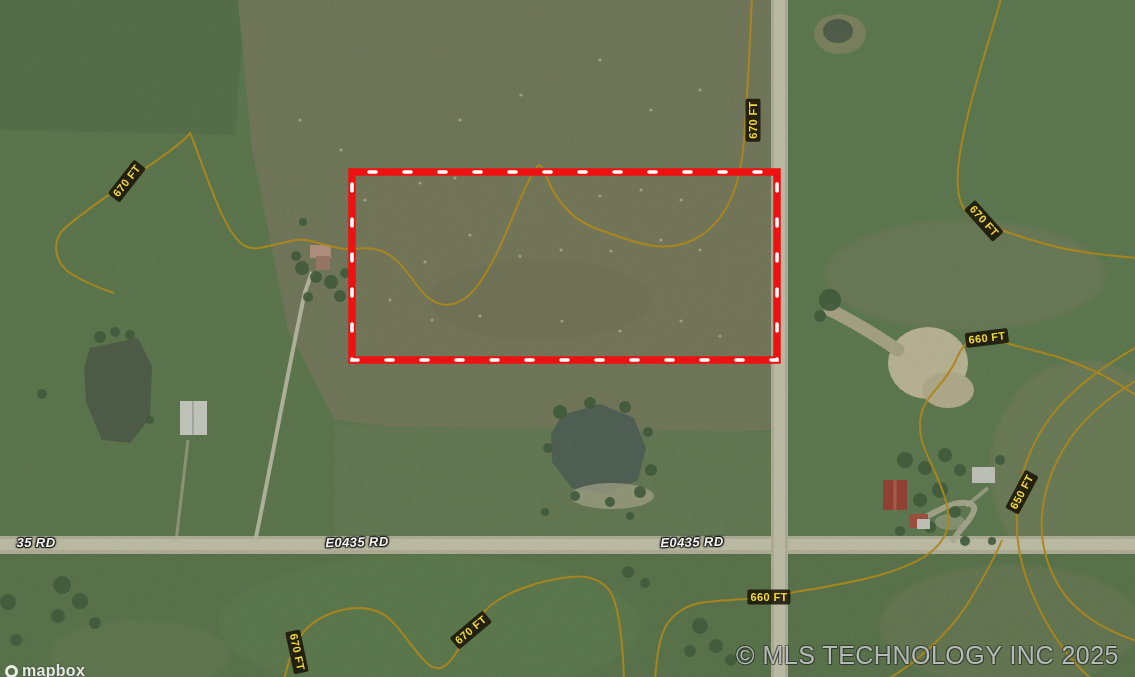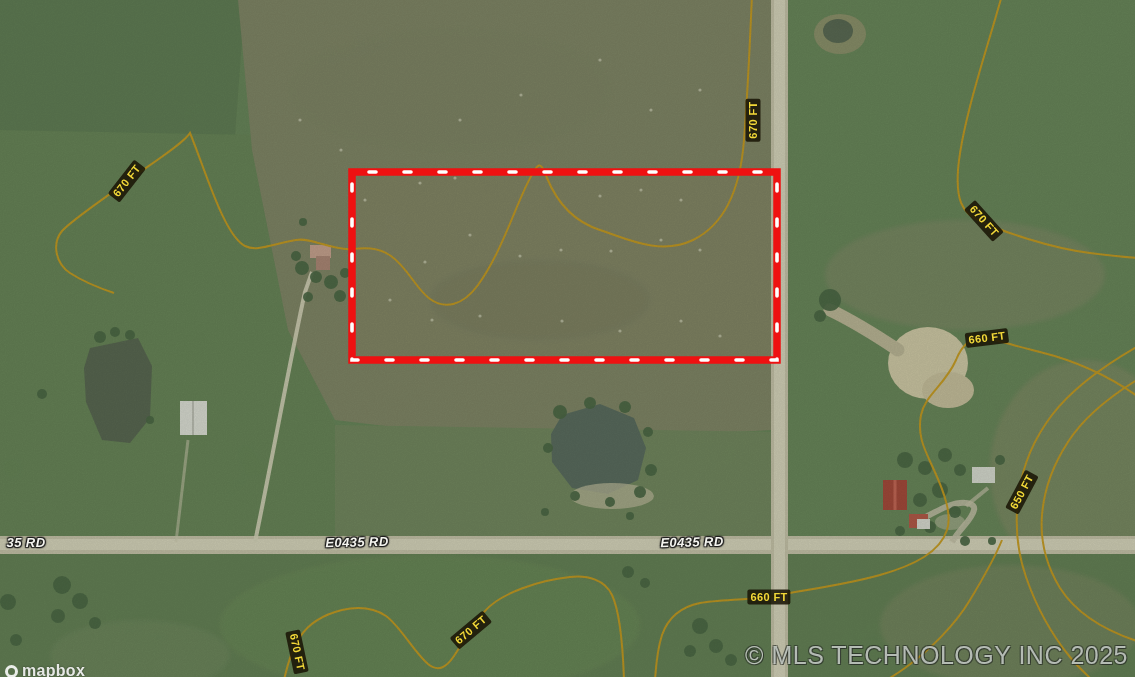--- a/index.html
+++ b/index.html
@@ -15,21 +15,21 @@
     line-height:13px;padding:1px 3px;border-radius:2px;
     white-space:nowrap;
   }
   .road-label{
     position:absolute;
     color:#f4f4ef;font-size:13px;font-weight:bold;font-style:italic;
     letter-spacing:.4px;white-space:nowrap;
     text-shadow:1px 1px 1px #1c1c1c,-1px -1px 1px #1c1c1c,1px -1px 1px #1c1c1c,-1px 1px 1px #1c1c1c,0 0 3px #000;
   }
   .watermark{
-    position:absolute;right:7px;top:641px;
+    position:absolute;right:16px;top:641px;
     font-size:25px;color:rgba(219,226,219,0.78);letter-spacing:.5px;
     text-shadow:1px 1px 0 rgba(35,40,35,.65),-1px -1px 0 rgba(35,40,35,.55),1px -1px 0 rgba(35,40,35,.45),-1px 1px 0 rgba(35,40,35,.45);
     white-space:nowrap;
   }
   .mapbox{
     position:absolute;left:5px;top:662px;display:flex;align-items:center;gap:4px;
     color:rgba(255,255,255,0.88);font-size:16px;font-weight:bold;letter-spacing:.3px;
     text-shadow:0 0 2px rgba(0,0,0,.5);
   }
   .mapbox .logo-ring{
@@ -217,21 +217,21 @@
 
     <div class="contour-label" style="left:127px;top:181px;transform:translate(-50%,-50%) rotate(-52deg);">670 FT</div>
     <div class="contour-label" style="left:753px;top:120px;transform:translate(-50%,-50%) rotate(-90deg);">670 FT</div>
     <div class="contour-label" style="left:984px;top:221px;transform:translate(-50%,-50%) rotate(48deg);">670 FT</div>
     <div class="contour-label" style="left:987px;top:338px;transform:translate(-50%,-50%) rotate(-7deg);">660 FT</div>
     <div class="contour-label" style="left:1022px;top:492px;transform:translate(-50%,-50%) rotate(-62deg);">650 FT</div>
     <div class="contour-label" style="left:769px;top:597px;transform:translate(-50%,-50%);">660 FT</div>
     <div class="contour-label" style="left:471px;top:630px;transform:translate(-50%,-50%) rotate(-40deg);">670 FT</div>
     <div class="contour-label" style="left:297px;top:652px;transform:translate(-50%,-50%) rotate(78deg);">670 FT</div>
 
-    <div class="road-label" style="left:26px;top:542px;transform:translate(-50%,-50%);">35 RD</div>
+    <div class="road-label" style="left:36px;top:542px;transform:translate(-50%,-50%);">35 RD</div>
     <div class="road-label" style="left:357px;top:542px;transform:translate(-50%,-50%) rotate(-1.5deg);">E0435 RD</div>
     <div class="road-label" style="left:692px;top:542px;transform:translate(-50%,-50%) rotate(-1.5deg);">E0435 RD</div>
 
     <div class="watermark">© MLS TECHNOLOGY INC 2025</div>
   </div>
 
   <div class="mapbox">
     <span class="logo-ring"></span>
     <span>mapbox</span>
   </div>

